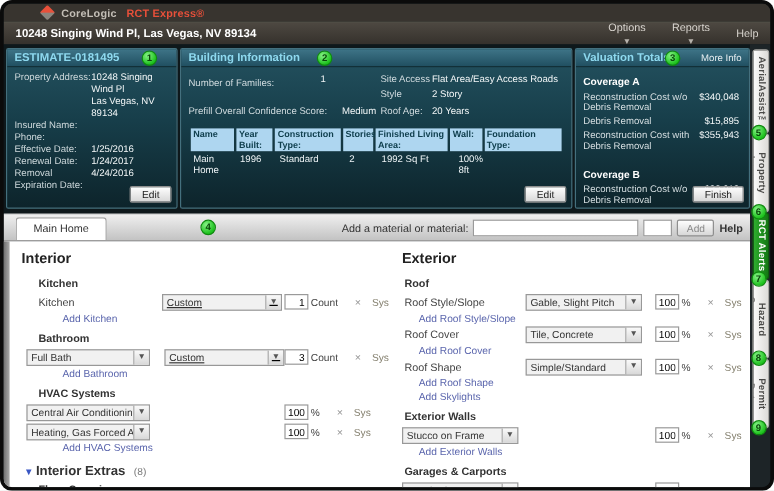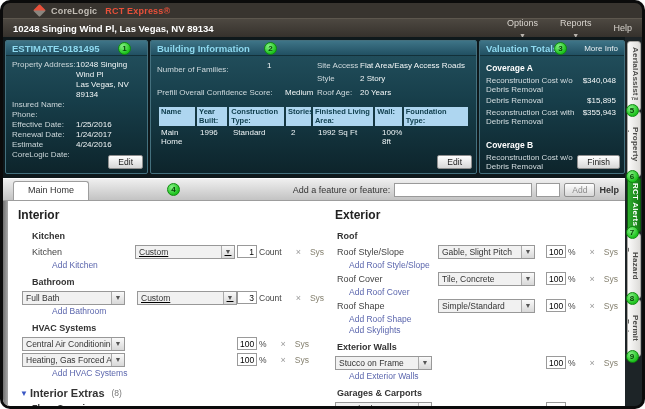--- a/index.html
+++ b/index.html
@@ -165,21 +165,21 @@
             </div>
         <div class="prow">
               <span class="plabel">Effective Date:</span>
               <span class="pval">1/25/2016</span>
             </div>
         <div class="prow">
               <span class="plabel">Renewal Date:</span>
               <span class="pval">1/24/2017</span>
             </div>
         <div class="prow">
-              <span class="plabel">Estimate CoreLogic Date:</span>
+              <span class="plabel">Removal Expiration Date:</span>
               <span class="pval">4/24/2016</span>
             </div>
       </div>
       <button class="btn">Edit</button>
     </div>
 
     <div class="panel panel-building">
       <div class="phead">
         <span class="ptitle">Building Information</span>
         <span class="badge" style="left:113px;">2</span>
@@ -261,21 +261,21 @@
     <div class="vtab t-d">Hazard Summary</div>
     <span class="badge">8</span>
     <div class="vtab t-e">Permit Data</div>
     <span class="badge">9</span>
   </div>
 
   <div class="tabbar">
     <div class="tab-active">Main Home</div>
     <span class="badge">4</span>
     <div class="addfeature">
-      <span class="af-label">Add a feature or feature:</span>
+      <span class="af-label">Add a material or material:</span>
       <input class="feat-input" style="">
       <input class="feat-count" style="">
       <button class="btn btn-add">Add</button>
       <span class="help-link">Help</span>
     </div>
   </div>
 
   <div class="content">
     <div class="edge-strip"></div>
 

